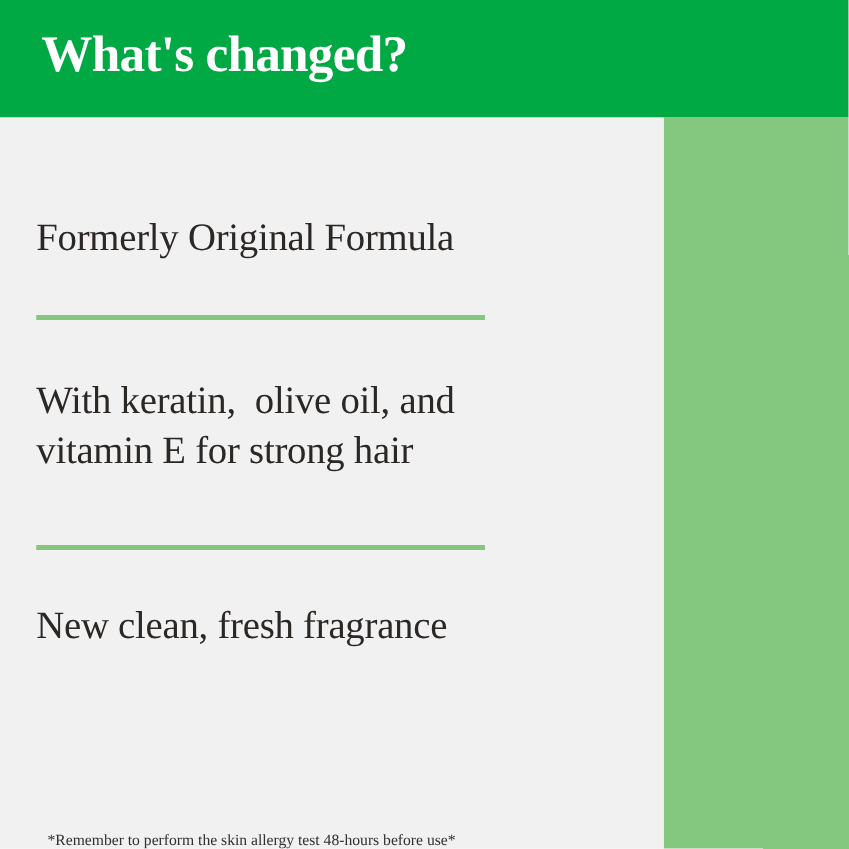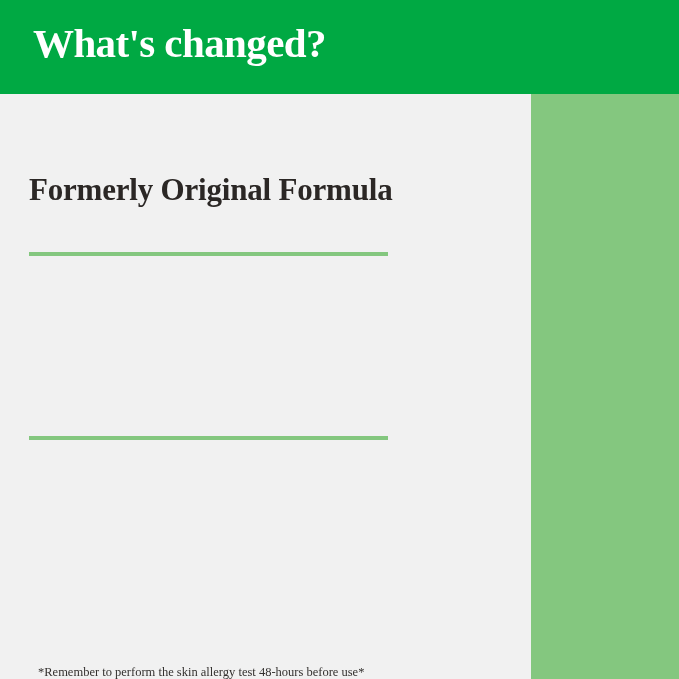--- a/index.html
+++ b/index.html
@@ -60,21 +60,21 @@
     height: 585px;
     background: #f1f1f1;
   }
 
   .statement {
     position: absolute;
     left: 29px;
     width: 470px;
     margin: 0;
     font-family: "Liberation Serif", "DejaVu Serif", serif;
-    font-weight: bold;
+    font-weight: normal;
     font-size: 31px;
     line-height: 40px;
     letter-spacing: -0.2px;
     color: #2b2725;
     white-space: pre-wrap;
   }
 
   .statement-1 { top:  76px; }
   .statement-2 { top: 206px; }
   .statement-3 { top: 386px; }
@@ -115,21 +115,24 @@
   </div>
 
   <div class="accent-panel"></div>
 
   <div class="content">
 
     <p class="statement statement-1">Formerly Original Formula</p>
 
     <div class="divider divider-1"></div>
 
+    <p class="statement statement-2">With keratin,  olive oil, and
+vitamin E for strong hair</p>
 
     <div class="divider divider-2"></div>
 
+    <p class="statement statement-3">New clean, fresh fragrance</p>
 
     <p class="footnote">*Remember to perform the skin allergy test 48-hours before use*</p>
 
   </div>
 
 </div>
 
 </body></html>

